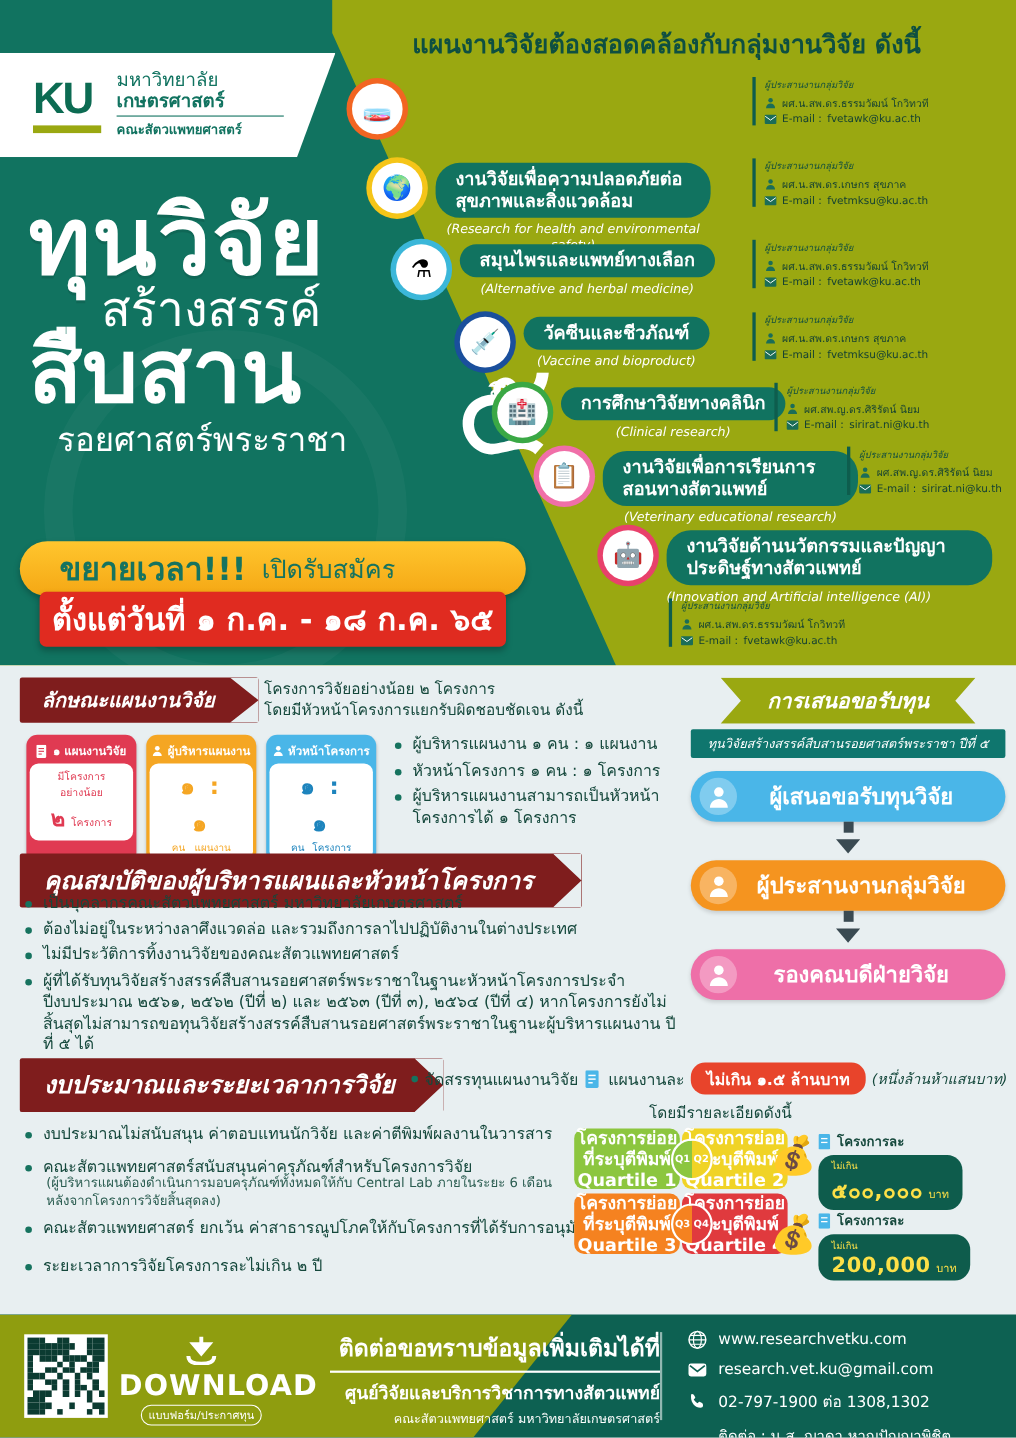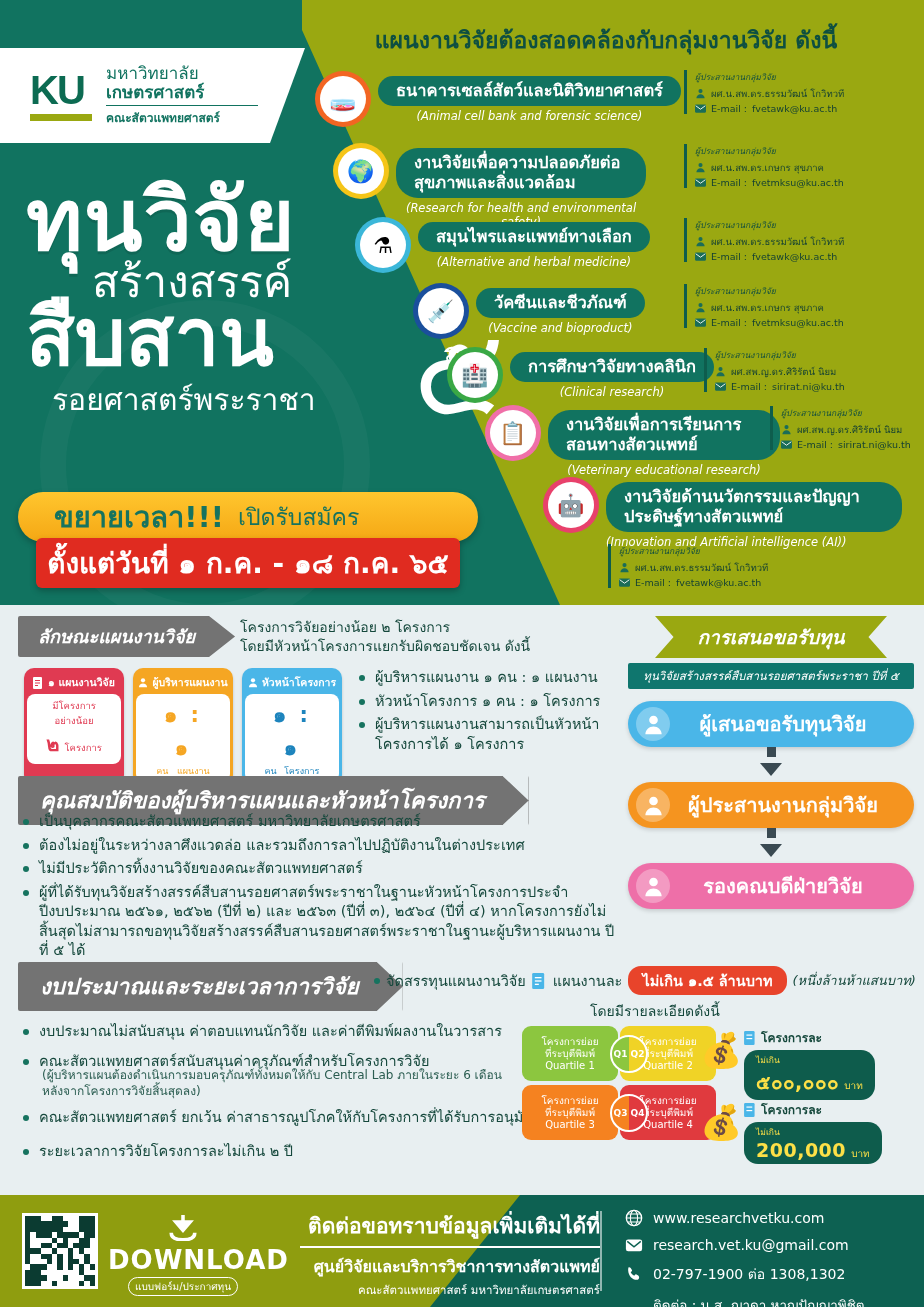--- a/index.html
+++ b/index.html
@@ -79,21 +79,21 @@
   .en.center{ text-align:center; }
   .contact{
     position:absolute; border-left:3px solid #0e5d4d; padding-left:8px; color:#0e4f41;
   }
   .contact .ctitle{ font-size:8.5px; font-style:italic; color:#134f3f; }
   .contact .crow{ display:flex; align-items:center; gap:5px; font-size:9.5px; color:#123f33; margin-top:2px;}
   .c-ico{ width:11px; height:11px; flex:0 0 11px; }
 
   
   .ribbon{
-    position:relative; display:inline-block; background:#737373; color:#fff;
+    position:relative; display:inline-block; background:#7f1d1d; color:#fff;
     font-size:22px; font-style:italic; font-weight:bold; padding:7px 44px 7px 22px;
     border-radius:2px;
   }
   .ribbon:after{
     content:""; position:absolute; right:0; top:0; width:26px; height:100%;
     background:#e8eff1; clip-path:polygon(100% 0,100% 100%,0 100%, 100% 50%, 0 0);
   }
   .ribbon.small{ font-size:18px; padding:6px 40px 6px 20px;}
 
   .sec { position:absolute; }
@@ -116,21 +116,21 @@
     clip-path:polygon(0 0,100% 0,92% 50%,100% 100%,0 100%,8% 50%);
   }
   .flow-sub{ background:#0f766e; color:#fff; font-size:11.5px; font-style:italic; text-align:center; padding:4px 6px; margin-top:5px; border-radius:2px;}
   .flow-row{ display:flex; align-items:center; border-radius:26px; height:46px; padding-left:8px; margin-top:0; box-shadow:0 2px 4px rgba(0,0,0,.15); }
   .flow-av{ width:34px;height:34px;border-radius:50%; background:rgba(255,255,255,.30); display:flex;align-items:center;justify-content:center;}
   .flow-lab{ flex:1; text-align:center; color:#fff; font-size:20px; font-weight:bold; padding-right:18px;}
   .arrow{ width:0;height:0; margin:6px auto; border-left:11px solid transparent;border-right:11px solid transparent;border-top:13px solid #3a4a52;}
   .arrow-stem{ width:9px;height:10px;background:#3a4a52;margin:0 auto;}
 
   
-  .qbox{ width:96px; height:55px; border-radius:9px; color:#fff; font-size:10px; font-weight:normal;
+  .qbox{ width:96px; height:55px; border-radius:9px; color:#fff; font-size:16px; font-weight:bold;
          display:flex;flex-direction:column;align-items:center;justify-content:center; line-height:1.2; text-align:center;}
   .qcircle{ position:absolute; width:38px;height:38px;border-radius:50%; border:2px solid #fff;
             display:flex; align-items:center; justify-content:center; color:#fff; font-size:9px; font-weight:bold; gap:3px;}
   .money-pill{ background:#0e5c4c; color:#fde047; border-radius:14px; padding:3px 12px; display:inline-block;}
   .money-sub{ font-size:8.5px; }
   .money-big{ font-size:19px; font-weight:bold; letter-spacing:.5px;}
   .money-unit{ font-size:10px; }
 
   
   #footer{ position:absolute; left:0; top:1195px; width:924px; height:112px; background:#0d6152; }
@@ -187,24 +187,20 @@
   <div class="banner-yellow">
     <span class="b1">ขยายเวลา!!!</span>
     <span class="b2">เปิดรับสมัคร</span>
   </div>
   <div class="banner-red">ตั้งแต่วันที่ ๑ ก.ค. - ๑๘ ก.ค. ๖๕</div>
 
   <div class="groups-title">แผนงานวิจัยต้องสอดคล้องกับกลุ่มงานวิจัย ดังนี้</div>
 
   <div class="grp" style="left:320px; top:76px;">
     <div class="grp-icon" style="--ring:#f26522;">🧫</div>
-    <div class="grp-body">
-      <span class="pill">ธนาคารเซลล์สัตว์และนิติวิทยาศาสตร์</span>
-      <span class="en center">(Animal cell bank and forensic science)</span>
-    </div>
   </div>
   <div class="contact" style="left:684px; top:70px;">
     <div class="ctitle">ผู้ประสานงานกลุ่มวิจัย</div>
     <div class="crow">
       <svg class="c-ico" viewBox="0 0 16 16">
           <circle cx="8" cy="4.5" r="3" fill="#1b6d57"></circle>
           <path d="M2 15c0-3.3 2.7-6 6-6s6 2.7 6 6z" fill="#1b6d57"></path>
         </svg>
       <span>ผศ.น.สพ.ดร.ธรรมวัฒน์ โกวิทวที</span>
     </div>

